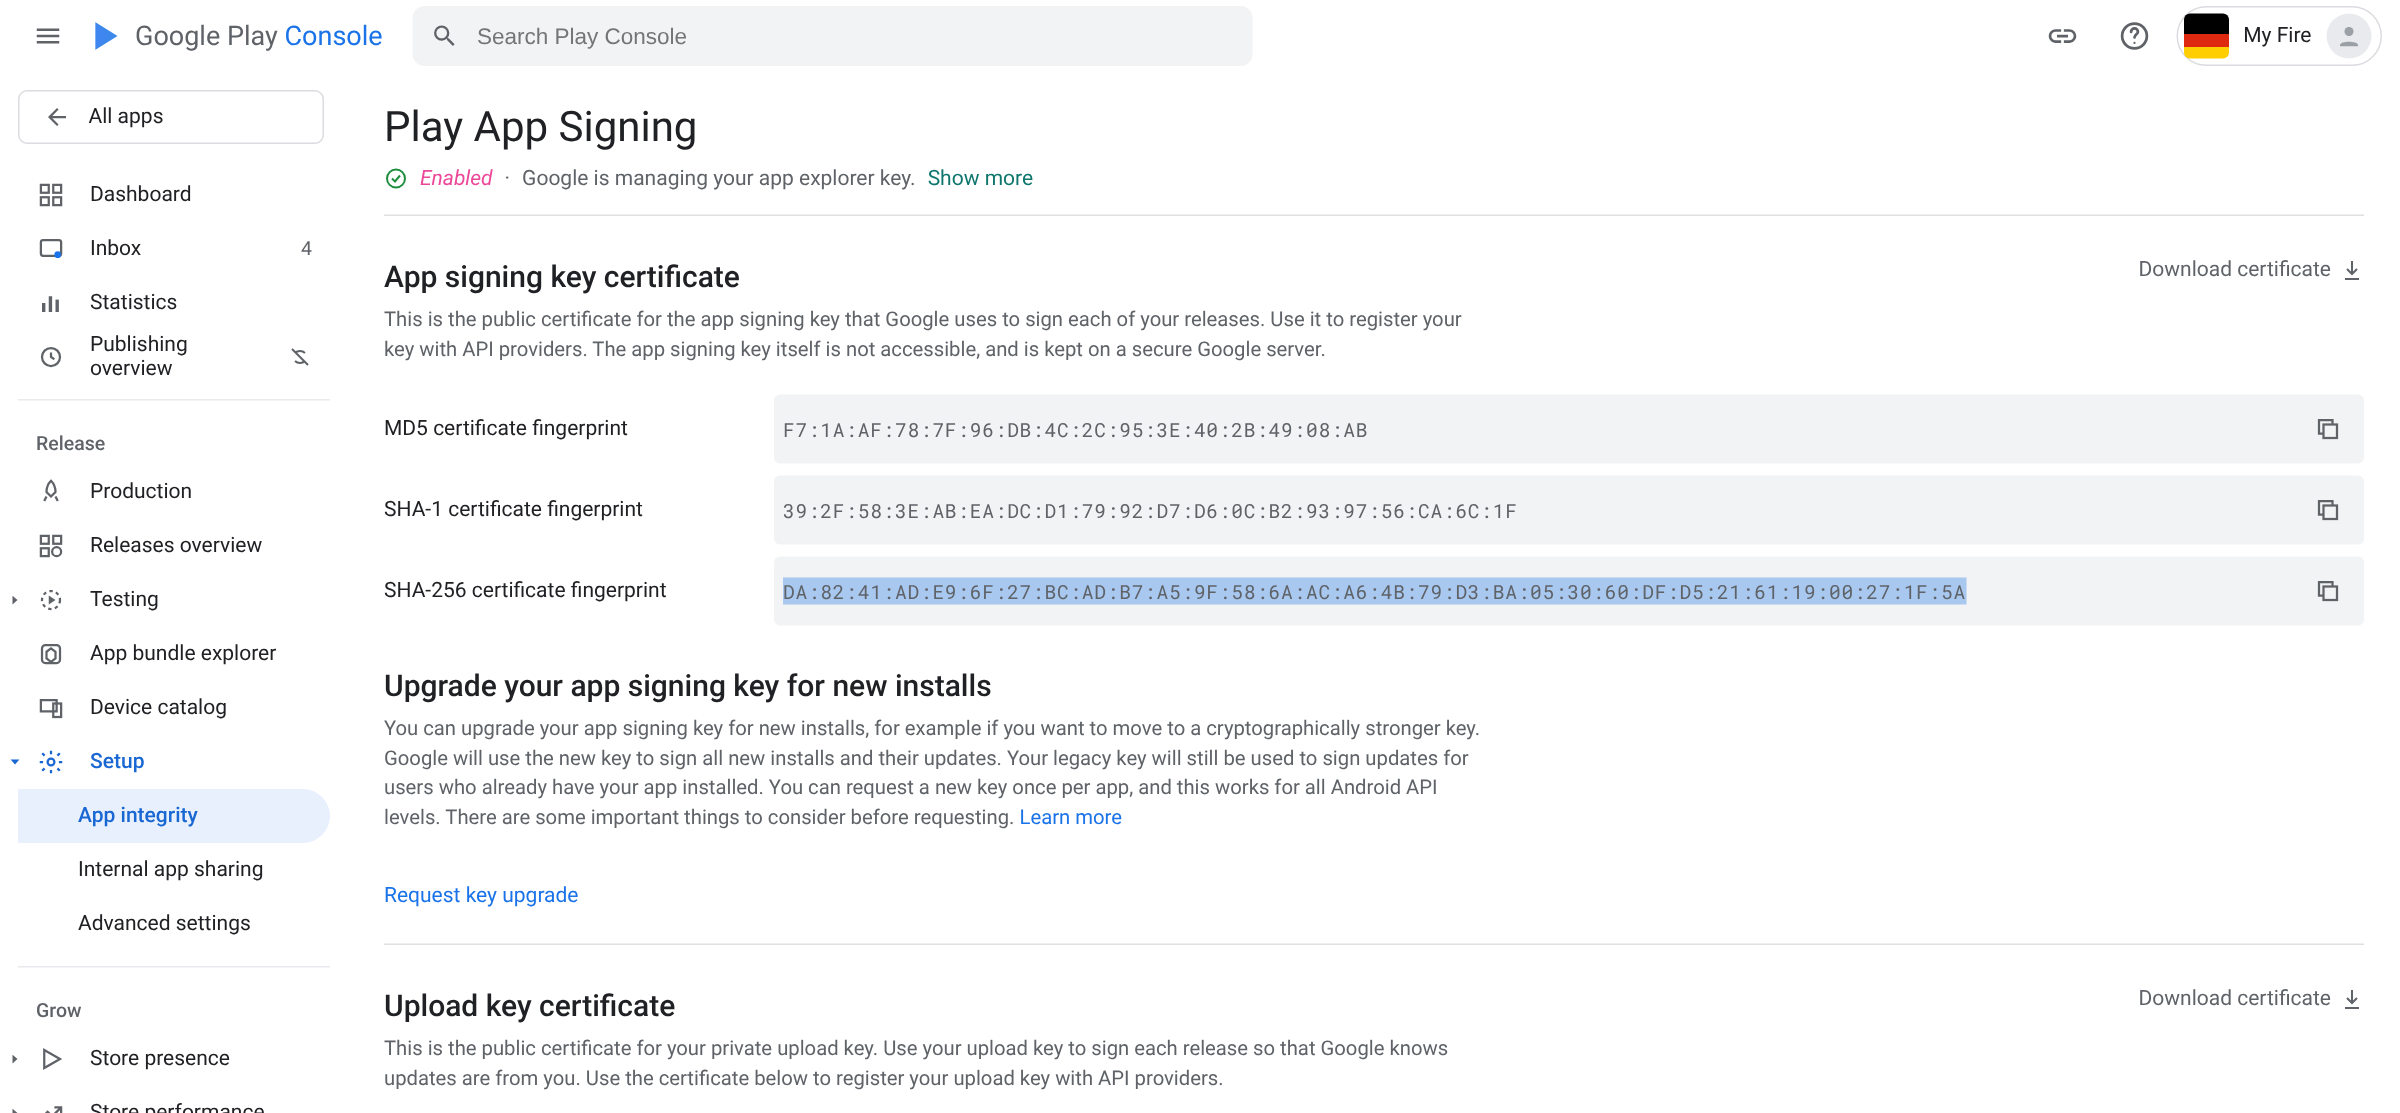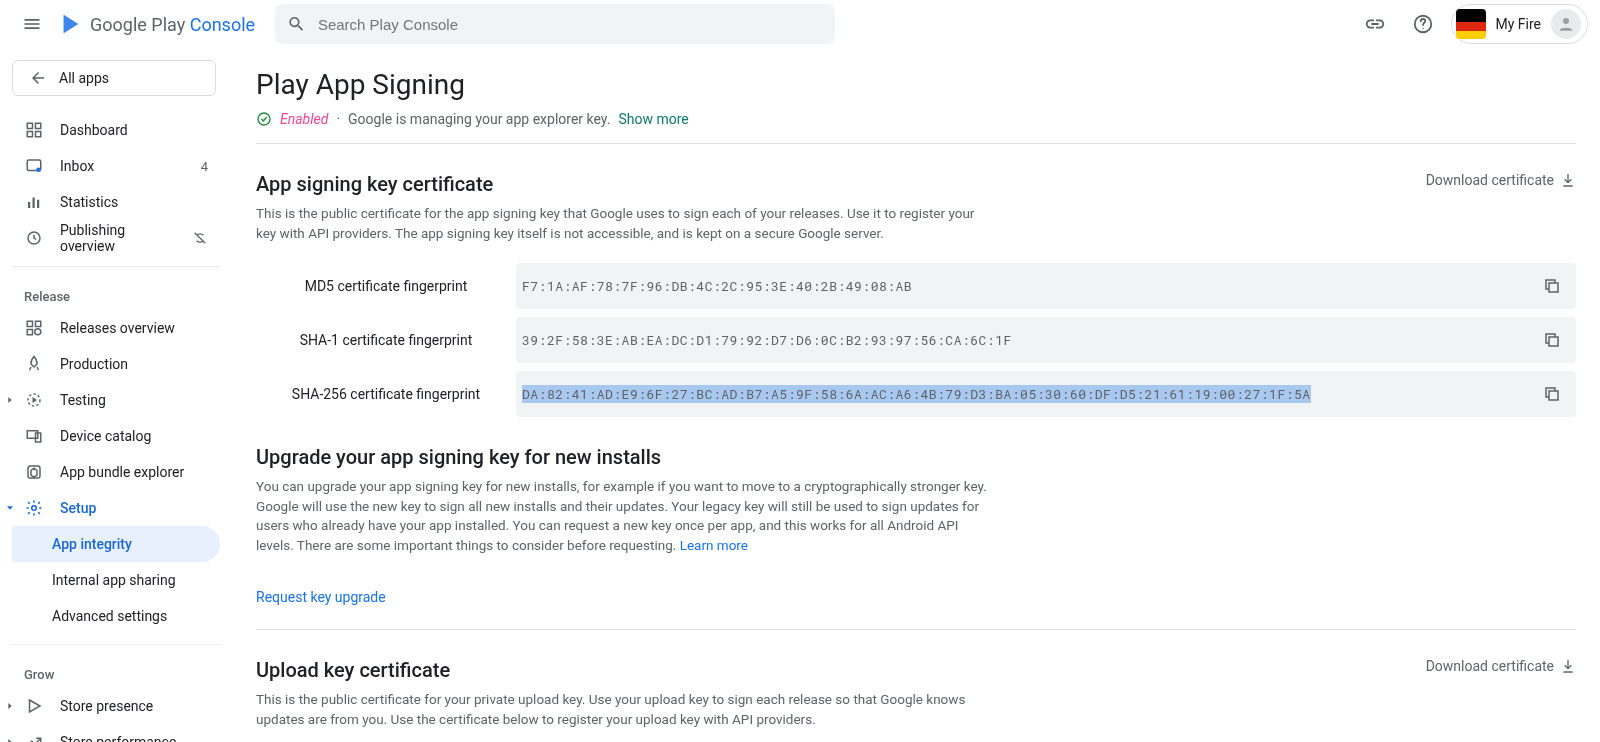--- a/index.html
+++ b/index.html
@@ -39,21 +39,21 @@
 .status-row { display: flex; align-items: center; gap: 8px; font-size: 14px; color: #5f6368; padding-bottom: 16px; border-bottom: 1px solid #e0e0e0; }
 .status-row .enabled { color: #ec4899; font-style: italic; }
 .show-more { color: #0f766e; cursor: pointer; }
 .check-circle { color: #1e8e3e; }
 
 .section-head { display: flex; align-items: flex-start; margin-top: 28px; }
 .section-head h2 { font-size: 20px; font-weight: 500; margin-bottom: 8px; }
 .section-head .right-action { margin-left: auto; display: flex; align-items: center; gap: 6px; color: #5f6368; font-size: 14px; cursor: pointer; }
 .section-desc { font-size: 13.5px; color: #5f6368; max-width: 740px; line-height: 1.45; margin-bottom: 20px; }
 
-.fp-row { display: flex; align-items: center; margin-bottom: 8px; text-align: center; }
+.fp-row { display: flex; align-items: center; margin-bottom: 8px; }
 .fp-label { width: 260px; font-size: 14px; color: #202124; flex-shrink: 0; }
 .fp-value-wrap { flex: 1; background: #f1f3f4; border-radius: 4px; height: 46px; display: flex; align-items: center; padding: 0 6px; font-family: 'Roboto Mono', monospace; font-size: 13px; color: #5f6368; position: relative; letter-spacing: 0.5px; }
 .fp-value-wrap.highlighted .val { background: #a8c8f0; }
 .copy-btn { position: absolute; right: 10px; top: 50%; transform: translateY(-50%); width: 28px; height: 28px; display: flex; align-items: center; justify-content: center; cursor: pointer; color: #5f6368; }
 
 .link { color: #1a73e8; cursor: pointer; text-decoration: none; }
 .request-link { display: inline-block; margin-top: 14px; color: #1a73e8; font-size: 14px; cursor: pointer; }
 hr.section-divider { border: none; border-top: 1px solid #e0e0e0; margin: 24px 0; }
 
 svg { display: block; }
@@ -160,67 +160,67 @@
           </svg>
         </span>
     </div>
 
     <div class="divider"></div>
     <div class="nav-section-label">Release</div>
 
     <div class="nav-item">
       <span class="nav-icon">
           <svg width="18" height="18" viewBox="0 0 24 24" fill="none" stroke="#5f6368" stroke-width="2">
+            <path d="M12 2c3 3 4 7 4 10l-4 4-4-4c0-3 1-7 4-10zM8 16l-2 4M16 16l2 4"></path>
+          </svg>
+        </span>
+      <span class="label">Production</span>
+    </div>
+    <div class="nav-item">
+      <span class="nav-icon">
+          <svg width="18" height="18" viewBox="0 0 24 24" fill="none" stroke="#5f6368" stroke-width="2">
             <rect x="3" y="3" width="7" height="7"></rect>
             <rect x="14" y="3" width="7" height="7"></rect>
             <rect x="3" y="14" width="7" height="7"></rect>
             <circle cx="17" cy="17" r="4"></circle>
           </svg>
         </span>
       <span class="label">Releases overview</span>
     </div>
     <div class="nav-item">
-      <span class="nav-icon">
-          <svg width="18" height="18" viewBox="0 0 24 24" fill="none" stroke="#5f6368" stroke-width="2">
-            <path d="M12 2c3 3 4 7 4 10l-4 4-4-4c0-3 1-7 4-10zM8 16l-2 4M16 16l2 4"></path>
-          </svg>
-        </span>
-      <span class="label">Production</span>
-    </div>
-    <div class="nav-item">
       <span class="chevron">
           <svg width="10" height="10" viewBox="0 0 24 24" fill="#5f6368">
             <path d="M8 5l8 7-8 7z"></path>
           </svg>
         </span>
       <span class="nav-icon">
           <svg width="18" height="18" viewBox="0 0 24 24" fill="none" stroke="#5f6368" stroke-width="2">
             <circle cx="12" cy="12" r="8" stroke-dasharray="3 3"></circle>
             <path d="M10 8l6 4-6 4z" fill="#5f6368" stroke="none"></path>
           </svg>
         </span>
       <span class="label">Testing</span>
     </div>
     <div class="nav-item">
       <span class="nav-icon">
           <svg width="18" height="18" viewBox="0 0 24 24" fill="none" stroke="#5f6368" stroke-width="2">
+            <rect x="4" y="4" width="16" height="16" rx="3"></rect>
+            <path d="M8 10l4-3 4 3v6l-4 3-4-3z"></path>
+          </svg>
+        </span>
+      <span class="label">App bundle explorer</span>
+    </div>
+    <div class="nav-item">
+      <span class="nav-icon">
+          <svg width="18" height="18" viewBox="0 0 24 24" fill="none" stroke="#5f6368" stroke-width="2">
             <rect x="3" y="5" width="14" height="10"></rect>
             <rect x="14" y="8" width="7" height="12"></rect>
           </svg>
         </span>
       <span class="label">Device catalog</span>
-    </div>
-    <div class="nav-item">
-      <span class="nav-icon">
-          <svg width="18" height="18" viewBox="0 0 24 24" fill="none" stroke="#5f6368" stroke-width="2">
-            <rect x="4" y="4" width="16" height="16" rx="3"></rect>
-            <path d="M8 10l4-3 4 3v6l-4 3-4-3z"></path>
-          </svg>
-        </span>
-      <span class="label">App bundle explorer</span>
     </div>
     <div class="nav-item setup">
       <span class="chevron" style="color:#1967d2">
           <svg width="10" height="10" viewBox="0 0 24 24" fill="#1967d2">
             <path d="M5 8l7 8 7-8z"></path>
           </svg>
         </span>
       <span class="nav-icon">
           <svg width="18" height="18" viewBox="0 0 24 24" fill="none" stroke="#1967d2" stroke-width="2">
             <circle cx="12" cy="12" r="3"></circle>

